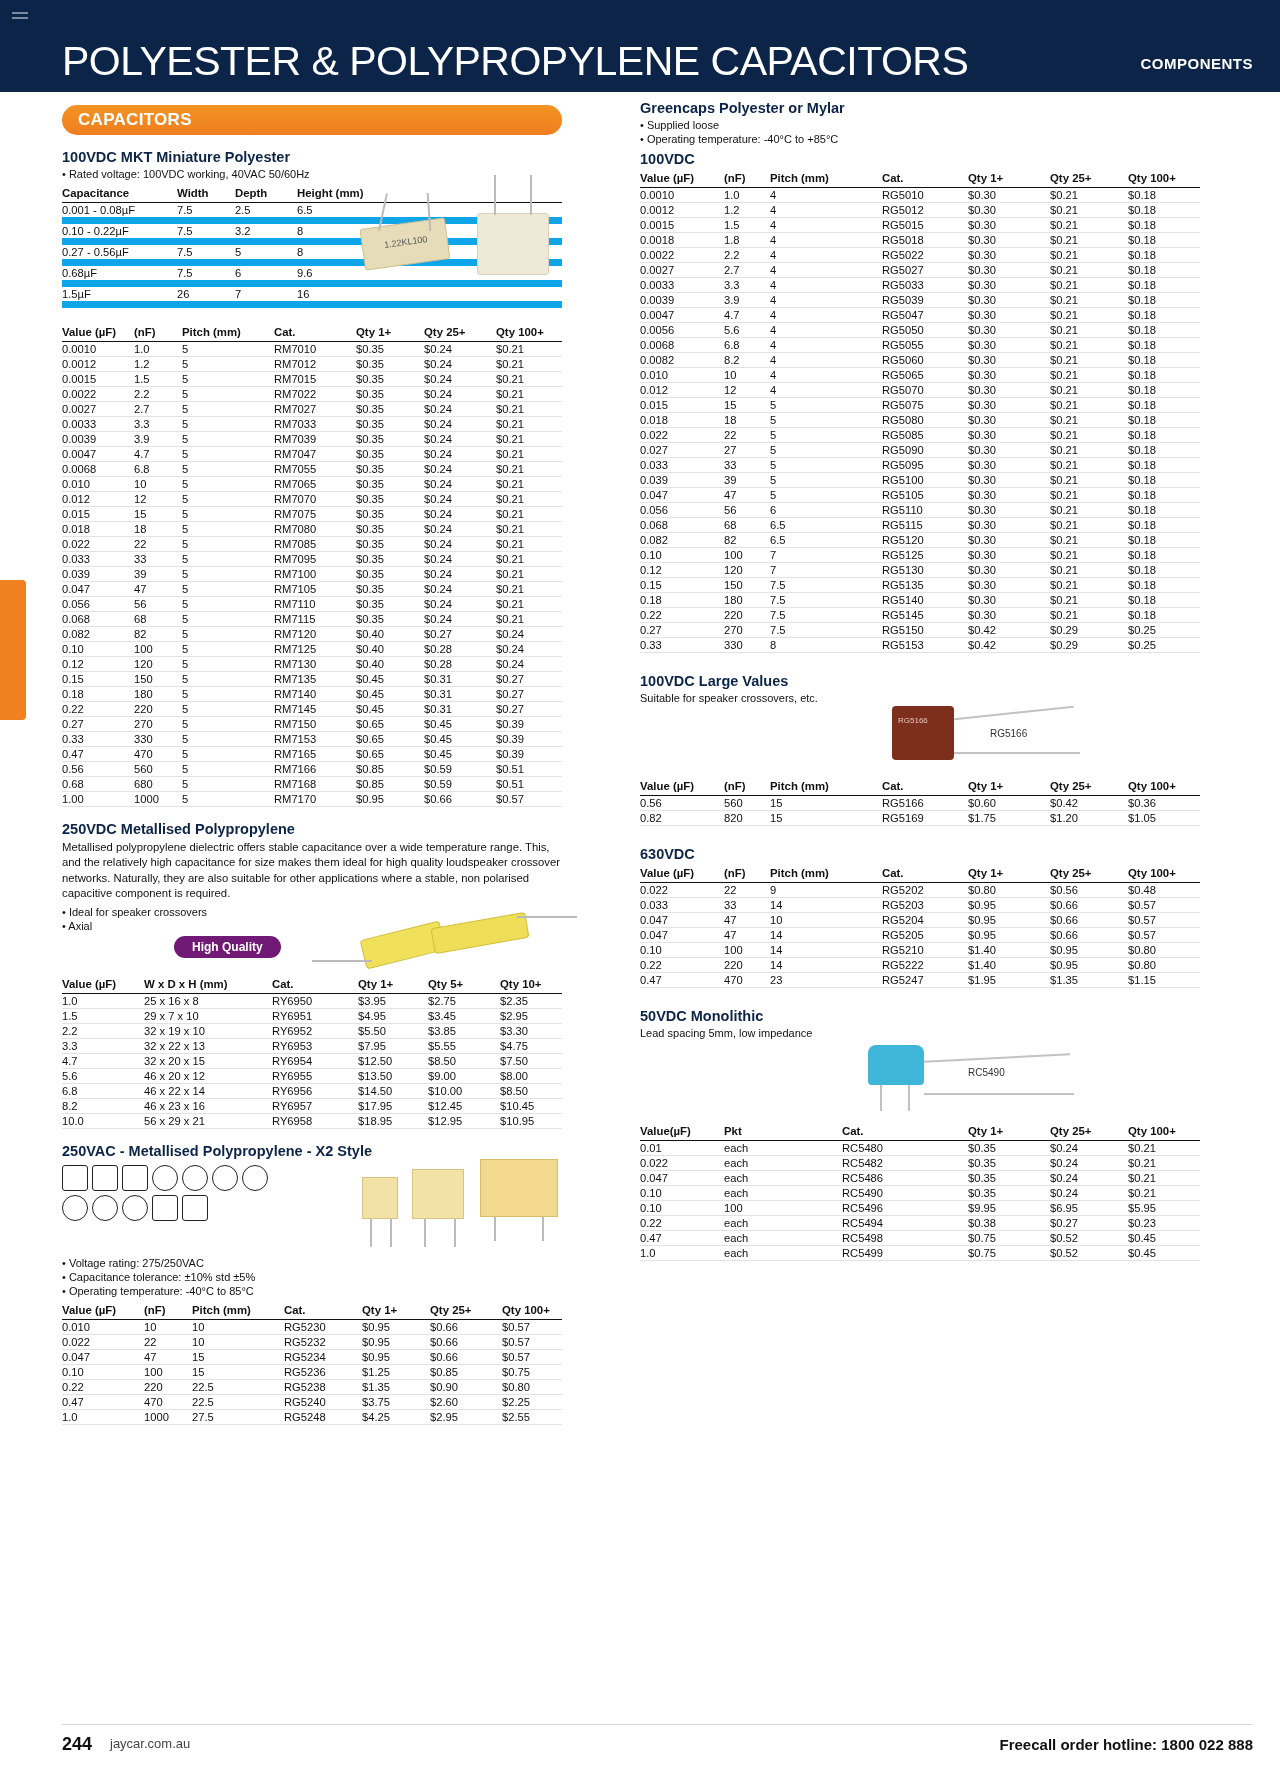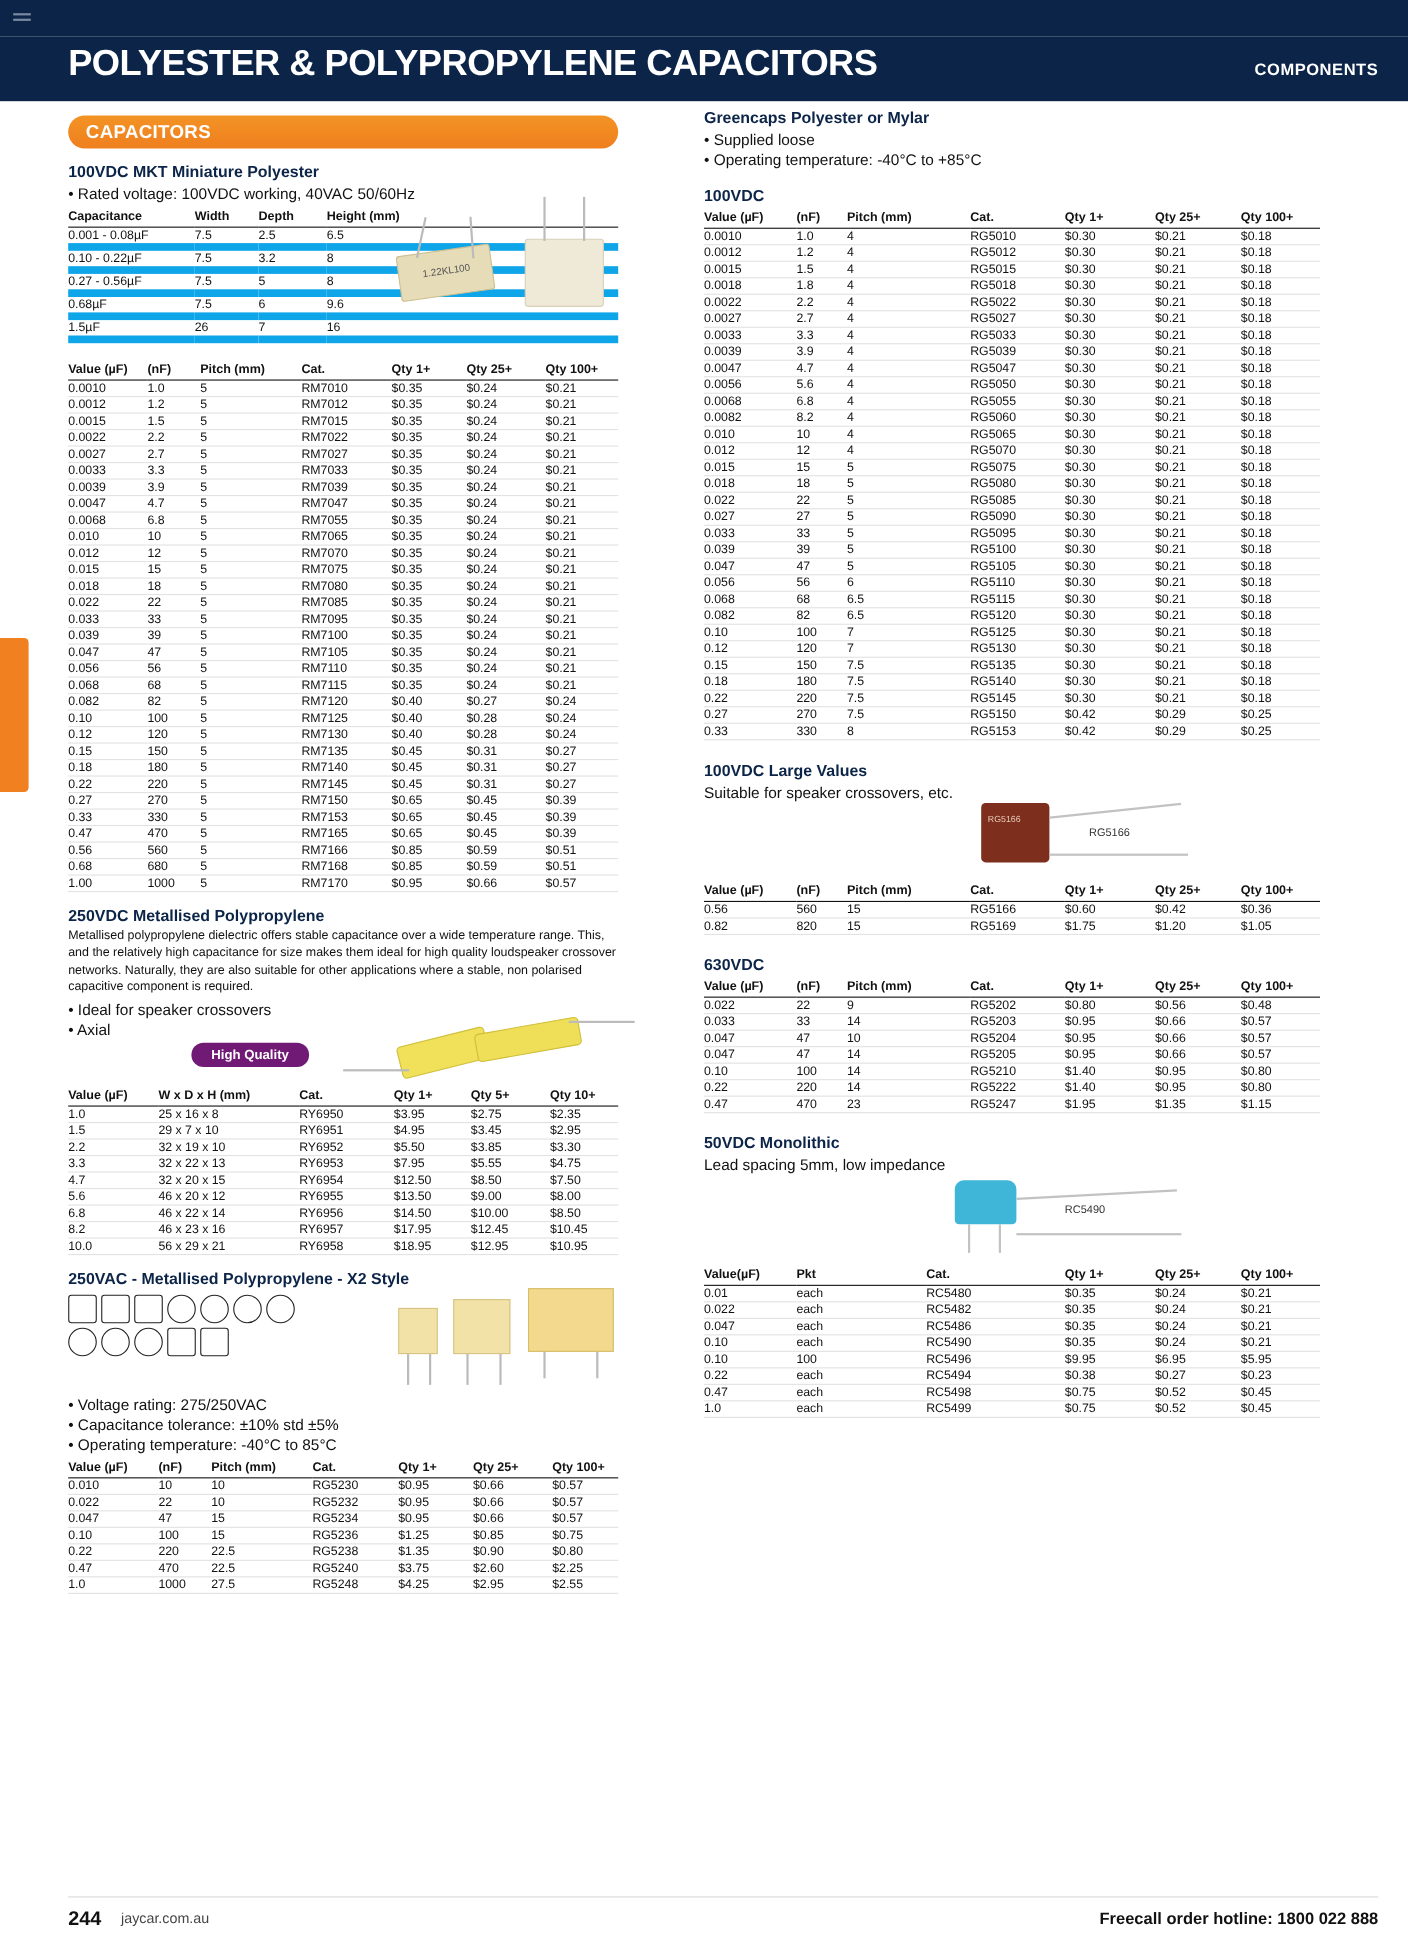--- a/index.html
+++ b/index.html
@@ -22,21 +22,21 @@
   }
   .topbar .menu-icon i {
     display:block; height:2px; background:#7a8aa0; margin-bottom:3px;
   }
   .header {
     position:absolute; left:0; top:33px; width:1280px; height:59px;
     background:#0b2447; color:#fff;
   }
   .header-title {
     position:absolute; left:62px; top:5px;
-    font-size:33px; font-weight:bold; letter-spacing:-0.5px;
+    font-size:41px; font-weight:normal; letter-spacing:-0.5px;
     font-family:"Liberation Sans", sans-serif;
   }
   .header-section {
     position:absolute; right:27px; top:22px;
     font-size:15px; font-weight:bold; letter-spacing:0.5px;
   }
   .orange-tab {
     position:absolute; left:0; top:580px; width:26px; height:140px;
     background:#f08020; border-radius:0 4px 4px 0;
   }
@@ -47,21 +47,21 @@
   .cap-banner {
     width:500px; height:30px; border-radius:15px;
     background:linear-gradient(to bottom, #f39324, #ef7f1f);
     color:#fff; font-size:17px; font-weight:bold;
     display:flex; align-items:center; padding-left:16px; letter-spacing:0.3px;
   }
   h2.sec {
     font-size:14.5px; font-weight:bold; color:#0b2447; margin:14px 0 3px 0;
   }
   h2.sec.rt { margin-top:0; }
-  .bullet { font-size:14px; margin:0 0 2px 0; }
+  .bullet { font-size:11px; margin:0 0 2px 0; }
   .para { font-size:11.3px; line-height:1.35; margin:3px 0 0 0; }
 
   table.t { border-collapse:collapse; font-size:11.2px; width:100%; }
   table.t th {
     text-align:left; font-weight:bold; font-size:11.4px;
     border-bottom:1.5px solid #111; padding:2px 4px 3px 0; color:#111;
   }
   table.t td { padding:1px 4px 1px 0; white-space:nowrap; }
 
   .dims-table { width:330px; margin-top:5px; }
@@ -686,21 +686,21 @@
         </tr>
       </tbody>
   </table>
 </div>
 
 <div class="col-right">
 
   <h2 class="sec rt">Greencaps Polyester or Mylar</h2>
   <div class="bullet">• Supplied loose</div>
   <div class="bullet">• Operating temperature: -40°C to +85°C</div>
-  <h2 class="sec" style="margin-top:18px">100VDC</h2>
+  <h2 class="sec" style="margin-top:6px">100VDC</h2>
 
   <table class="t price-table" style="margin-top:3px">
     <thead>
         <tr>
       <th style="width:84px">Value (µF)</th>
       <th style="width:46px">(nF)</th>
       <th style="width:112px">Pitch (mm)</th>
       <th style="width:86px">Cat.</th>
       <th style="width:82px">Qty 1+</th>
       <th style="width:78px">Qty 25+</th>

